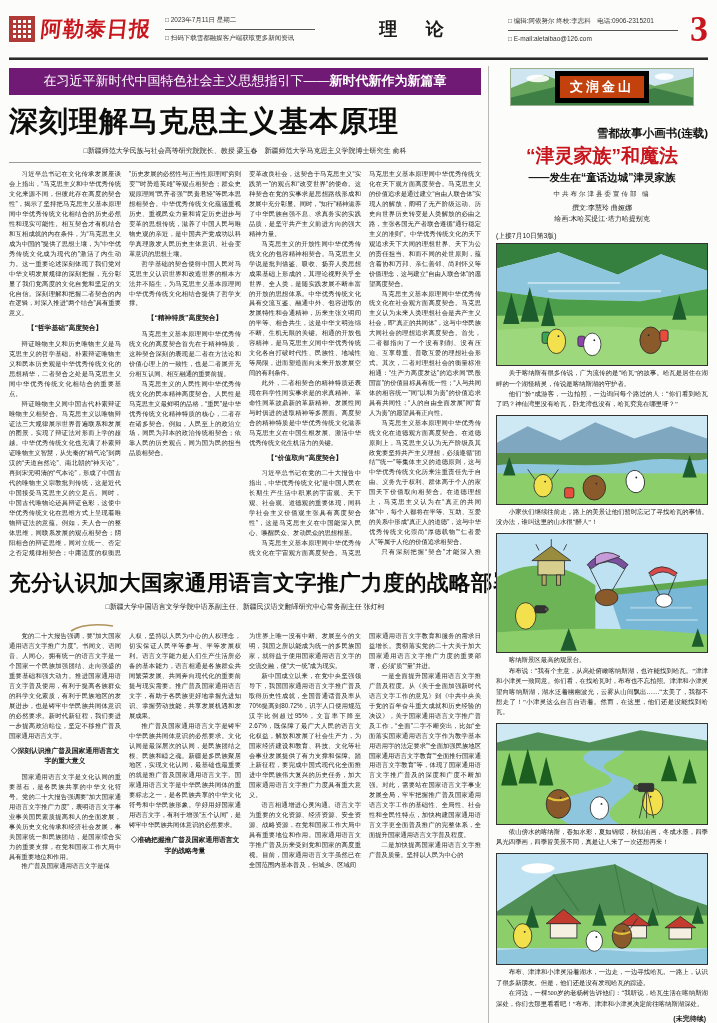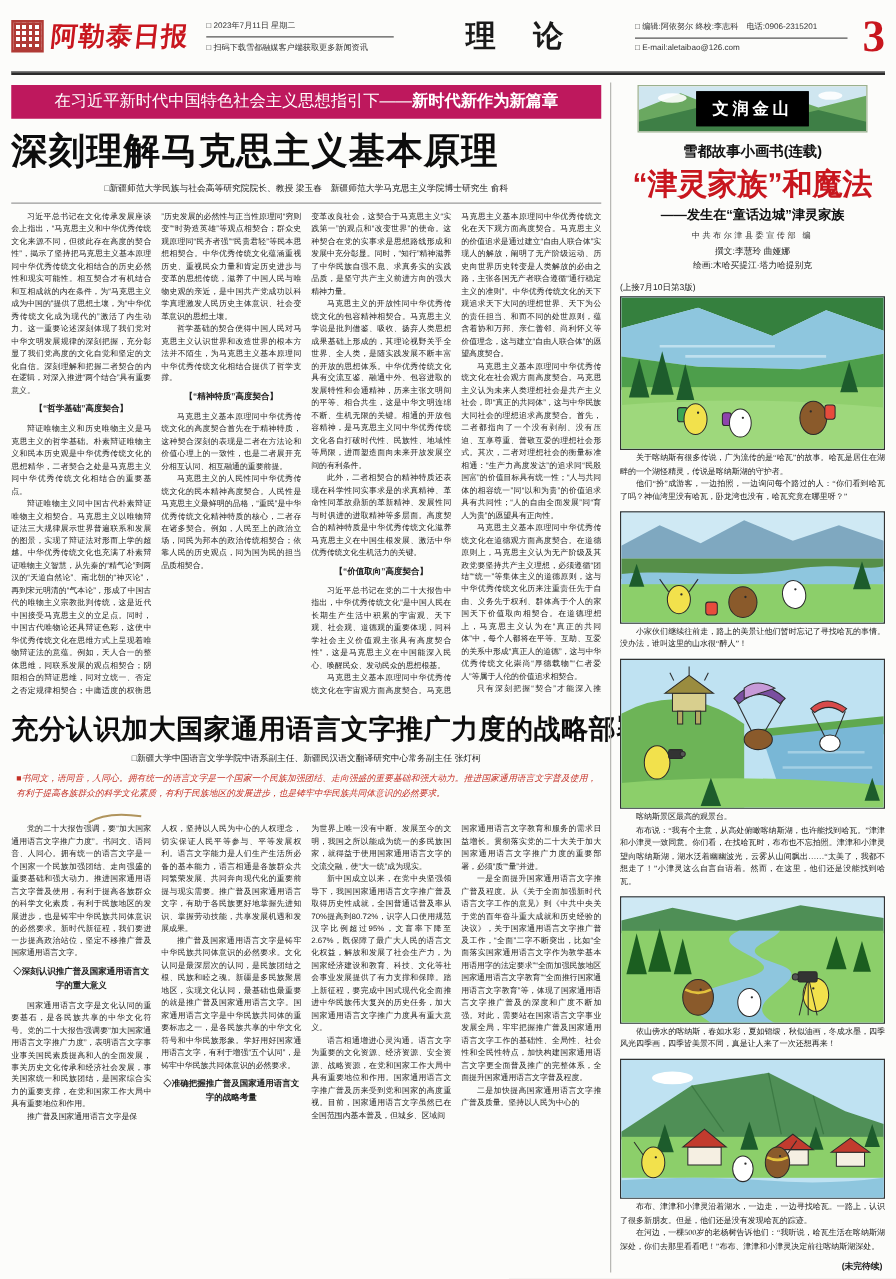--- a/index.html
+++ b/index.html
@@ -10,57 +10,57 @@
   
   .masthead { display:flex; align-items:center; justify-content:space-between; height:50px; }
   .mh-left { display:flex; align-items:center; gap:6px; }
   .qr { width:26px; height:26px; border:2px solid #b03a35; background:
         repeating-linear-gradient(0deg,#b03a35 0 2px,transparent 2px 5px),
         repeating-linear-gradient(90deg,#b03a35 0 2px,#fff 2px 5px); }
   .paper-name { font-size:21px; font-weight:900; color:#c8161e; transform:skewX(-6deg); letter-spacing:1px; font-family:"Liberation Serif",serif; white-space:nowrap; }
   .mh-info { font-size:6.5px; color:#333; margin-left:8px; width:150px; }
   .mh-info .l1 { padding-bottom:4px; border-bottom:1.5px solid #555; margin-bottom:4px; white-space:nowrap; }
   .mh-info .l2 { white-space:nowrap; }
-  .section-title { font-size:24px; font-weight:700; letter-spacing:12px; padding-left:12px; font-family:"Liberation Serif",serif; white-space:nowrap; }
+  .section-title { font-size:18px; font-weight:700; letter-spacing:12px; padding-left:12px; font-family:"Liberation Serif",serif; white-space:nowrap; }
   .mh-right { display:flex; align-items:center; gap:12px; }
   .mh-info2 { font-size:6.5px; color:#333; width:170px; }
   .mh-info2 .l1 { padding-bottom:4px; border-bottom:1.5px solid #555; margin-bottom:4px; white-space:nowrap; }
   .page-num { font-size:36px; font-weight:900; color:#c8161e; font-family:"Liberation Serif",serif; line-height:1; }
   .mh-rule { height:3px; background:#2b2b2b; margin:3px 0 6px 0; border-top:1px solid #888; }
 
   
   main { display:flex; align-items:stretch; }
   .left { width:479px; padding-right:7px; }
   .comic { width:220px; border-left:1px solid #b8b8b4; padding-left:7px; }
 
   
-  .banner { background:#be185d; color:#fff; text-align:center; font-size:13px; padding:4px 0 5px 0; margin:2px 0 8px 0; white-space:nowrap; }
+  .banner { background:#701a75; color:#fff; text-align:center; font-size:13px; padding:4px 0 5px 0; margin:2px 0 8px 0; white-space:nowrap; }
   .banner b { font-weight:900; }
   h1 { font-size:29px; line-height:1.25; text-align:left; margin:2px 0 7px 0; font-weight:900; letter-spacing:1px; color:#0d0d0d; }
   .byline { text-align:center; font-size:7px; color:#222; margin-bottom:6px; white-space:nowrap; }
   .lead { color:#c43026; font-size:7px; line-height:1.7; margin:2px 4px 4px 4px; font-family:"Liberation Serif",serif; font-style:italic; text-align:justify; }
   .thinrule { border-top:1px solid #999; margin:3px 0 6px 0; }
   .cols { display:flex; gap:8px; }
   .col { flex:1 1 0; font-size:6.3px; line-height:1.58; text-align:justify; overflow:hidden; color:#222; }
   .cols-a1 .col { height:388px; }
   .cols-a2 .col { height:300px; }
   .col p { margin:0; text-indent:2em; }
   .col p.c { text-indent:0; }
   .col h4 { margin:5px 0; text-align:center; font-size:6.8px; font-weight:700; text-indent:0; }
 
   
   h2 { font-size:21.5px; font-weight:900; text-align:center; margin:11px 0 5px 0; letter-spacing:0.5px; color:#0d0d0d; white-space:nowrap; }
   .swoosh { margin:0 0 3px 60px; height:10px; }
 
   
   .cbanner { position:relative; height:38px; margin:2px 14px 4px 14px; border:1px solid #9ab08e; overflow:hidden; }
   .cbanner svg { display:block; width:100%; height:100%; }
-  .cbanner .label { position:absolute; left:50%; top:50%; transform:translate(-50%,-50%); background:#000000; color:#fff; font-weight:900; font-size:13px; letter-spacing:3px; padding:2px 10px; border:3px solid #000000; white-space:nowrap; }
-  .series { text-align:center; font-weight:800; font-size:11.5px; margin:8px 0 2px 0; color:#111; }
-  .ctitle { text-align:center; font-weight:900; font-size:24px; color:#c8161e; margin:2px 0 2px 0; white-space:nowrap; }
+  .cbanner .label { position:absolute; left:50%; top:50%; transform:translate(-50%,-50%); background:#c2410c; color:#fff; font-weight:900; font-size:13px; letter-spacing:3px; padding:2px 10px; border:5px solid #000000; white-space:nowrap; }
+  .series { text-align:right; font-weight:800; font-size:11.5px; margin:20px 0 2px 0; color:#111; }
+  .ctitle { text-align:center; font-weight:900; font-size:19px; color:#c8161e; margin:2px 0 2px 0; white-space:nowrap; }
   .csub { text-align:center; font-weight:800; font-size:10.5px; margin:2px 0 5px 0; color:#111; }
   .ceditor { text-align:center; font-size:6.5px; letter-spacing:2px; color:#333; font-family:"Liberation Serif",serif; margin-bottom:3px; }
   .ccredit { text-align:center; font-size:7px; color:#222; line-height:1.6; }
   .ccont { font-size:6.8px; margin:7px 0 2px 0; color:#222; }
   .panel { display:block; width:100%; border:1.5px solid #333; margin:2px 0; background:#cfe9f4; }
   .caption { font-size:6.4px; line-height:1.62; text-align:justify; margin:2px 0 5px 0; font-family:"Liberation Serif",serif; color:#222; }
   .caption p { margin:0; text-indent:2em; }
   .tbc { text-align:right; font-size:7px; font-weight:700; margin:2px 2px 0 0; }
 </style>
 </head>
@@ -127,21 +127,20 @@
         <div class="col">
             <p class="c">马克思主义基本原理同中华优秀传统文化在天下观方面高度契合。马克思主义的价值追求是通过建立“自由人联合体”实现人的解放，阐明了无产阶级运动、历史向世界历史转变是人类解放的必由之路，主张各国无产者联合遵循“通行稳定主义的准则”。中华优秀传统文化的天下观追求天下大同的理想世界、天下为公的责任担当、和而不同的处世原则，蕴含着协和万邦、亲仁善邻、尚利怀义等价值理念，这与建立“自由人联合体”的愿望高度契合。</p>
             <p>马克思主义基本原理同中华优秀传统文化在社会观方面高度契合。马克思主义认为未来人类理想社会是共产主义社会，即“真正的共同体”，这与中华民族大同社会的理想追求高度契合。首先，二者都指向了一个没有剥削、没有压迫、互享尊重、普敬互爱的理想社会形式。其次，二者对理想社会的衡量标准相通：“生产力高度发达”的追求同“民殷国富”的价值目标具有统一性；“人与共同体的相容统一”同“以和为贵”的价值追求具有共同性；“人的自由全面发展”同“育人为贵”的愿望具有正向性。</p>
             <p>马克思主义基本原理同中华优秀传统文化在道德观方面高度契合。在道德原则上，马克思主义认为无产阶级及其政党要坚持共产主义理想，必须遵循“团结”“统一”等集体主义的道德原则，这与中华优秀传统文化历来注重责任先于自由、义务先于权利、群体高于个人的家国天下价值取向相契合。在道德理想上，马克思主义认为在“真正的共同体”中，每个人都将在平等、互助、互爱的关系中形成“真正人的道德”，这与中华优秀传统文化崇尚“厚德载物”“仁者爱人”等属于人伦的价值追求相契合。</p>
             <p>只有深刻把握“契合”才能深入推进“结合”。我们要正确认识中华文明的突出特性，在坚定历史自信、文化自信中走好“第二个结合”的必由之路，赓续绵延数千年的历史底蕴，焕发马克思主义的历史底蕴和新的文化底蕴。</p>
           </div>
       </div>
 
       <h2>充分认识加大国家通用语言文字推广力度的战略部署</h2>
       <div class="byline">□新疆大学中国语言文学学院中语系副主任、新疆民汉语文翻译研究中心常务副主任 张灯柯</div>
-      <p class="lead">■书同文，语同音，人同心。拥有统一的语言文字是一个国家一个民族加强团结、走向强盛的重要基础和强大动力。推进国家通用语言文字普及使用，有利于提高各族群众的科学文化素质，有利于民族地区的发展进步，也是铸牢中华民族共同体意识的必然要求。</p>
       <div class="swoosh">
         <svg width="46" height="10" viewBox="0 0 46 10">
             <path d="M2,9 Q16,0 44,4" fill="none" stroke="#b0945c" stroke-width="1.6"></path>
           </svg>
       </div>
 
       <div class="cols cols-a2">
         <div class="col">
             <p>党的二十大报告强调，要“加大国家通用语言文字推广力度”。书同文、语同音、人同心。拥有统一的语言文字是一个国家一个民族加强团结、走向强盛的重要基础和强大动力。推进国家通用语言文字普及使用，有利于提高各族群众的科学文化素质，有利于民族地区的发展进步，也是铸牢中华民族共同体意识的必然要求。新时代新征程，我们要进一步提高政治站位，坚定不移推广普及国家通用语言文字。</p>
             <h4>◇深刻认识推广普及国家通用语言文字的重大意义</h4>

